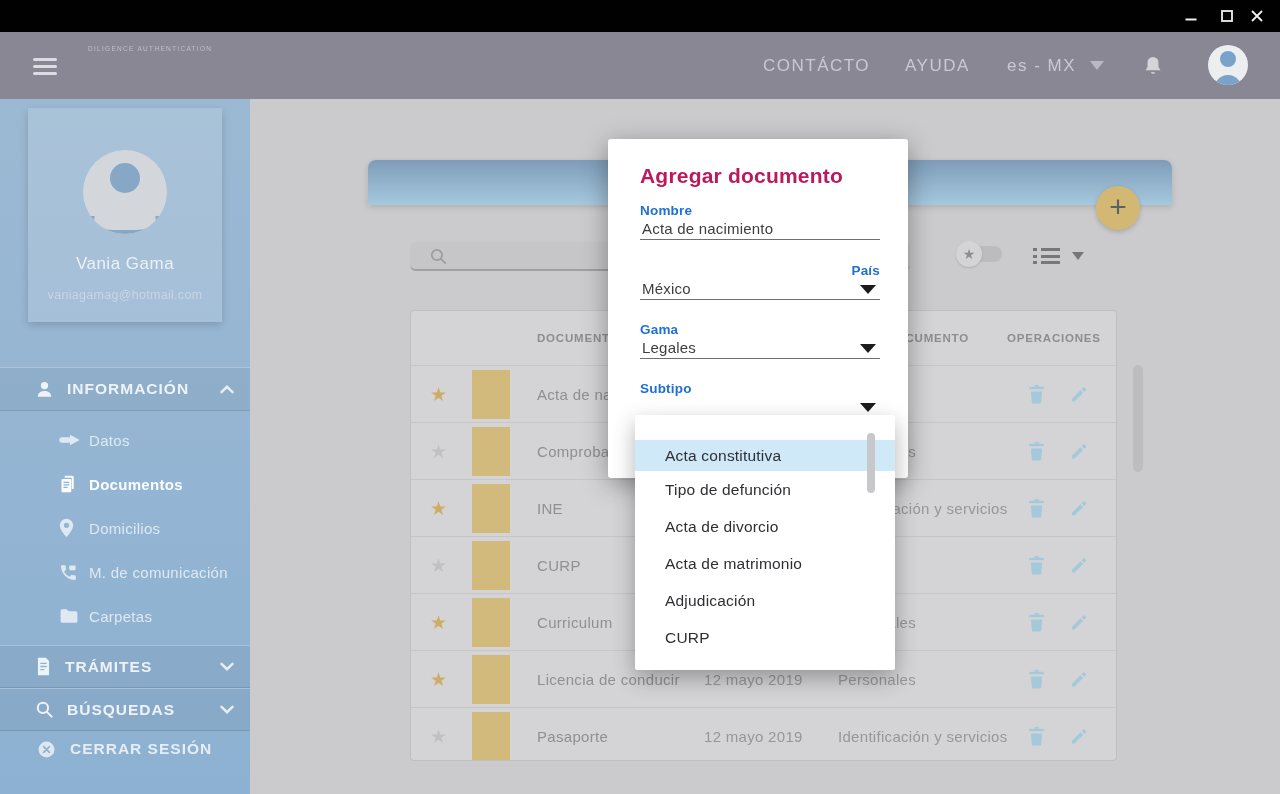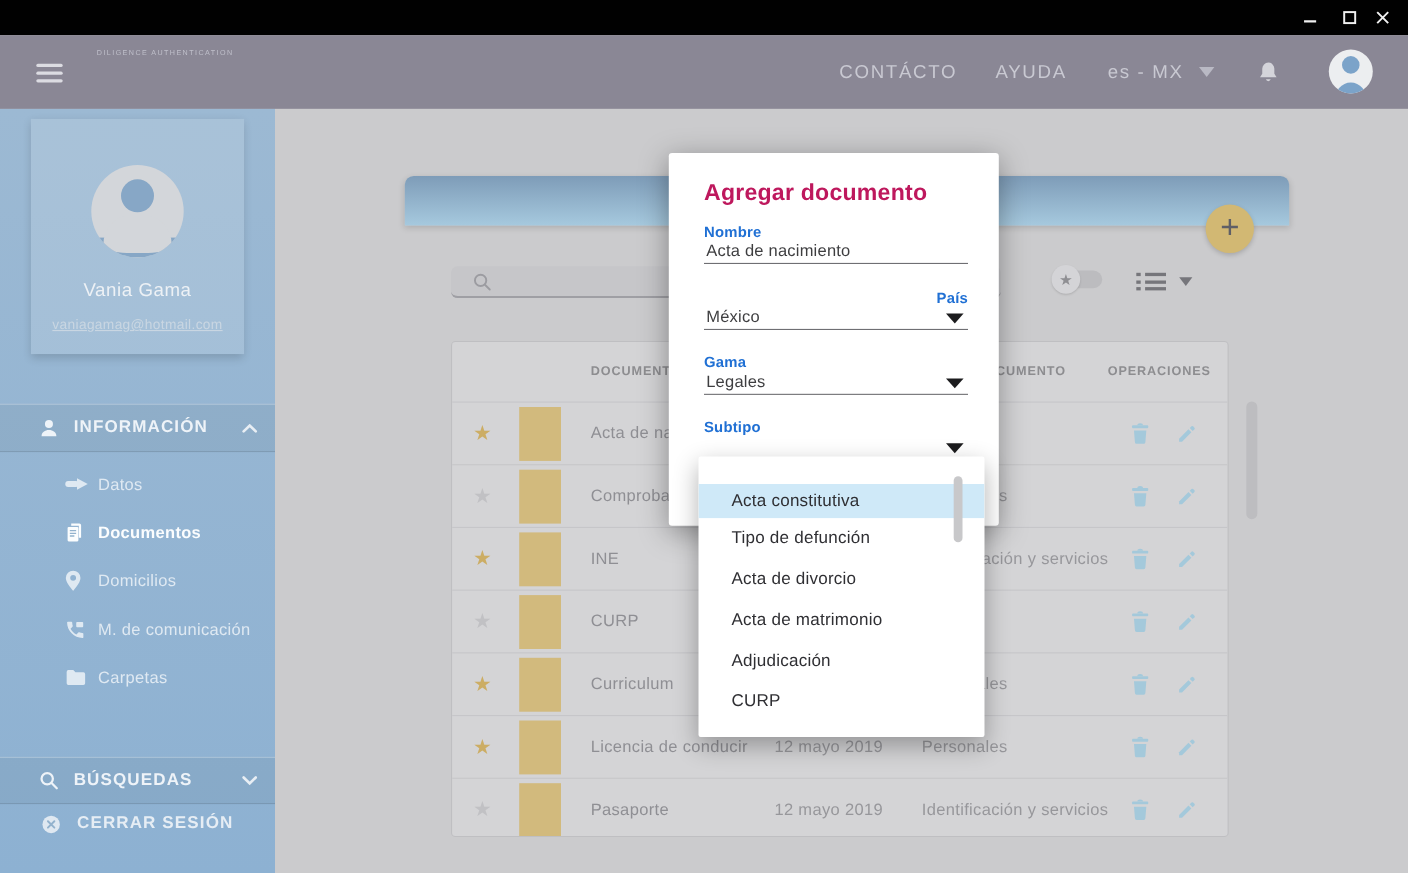--- a/index.html
+++ b/index.html
@@ -40,21 +40,21 @@
   .profile-card { position:absolute; left:28px; top:9px; width:194px; height:214px;
                   background:rgba(255,255,255,0.13); box-shadow:0 3px 8px rgba(0,0,0,0.16); }
   .avatar-lg { position:absolute; left:50%; top:42px; transform:translateX(-50%); width:84px; height:84px;
                border-radius:50%; background:#d3d6da; overflow:hidden; }
   .avatar-lg .head { position:absolute; left:50%; top:13px; transform:translateX(-50%); width:30px; height:30px;
                      border-radius:50%; background:#87a7c6; }
   .avatar-lg .base { position:absolute; left:0; bottom:0; width:84px; height:18px; background:#87a7c6; }
   .avatar-lg .shoulders { position:absolute; left:50%; bottom:4px; transform:translateX(-50%); width:62px; height:34px;
                      border-radius:50% 50% 45% 45%/ 100% 100% 30% 30%; background:#d3d6da; }
   .p-name { position:absolute; left:0; width:100%; top:146px; text-align:center; color:#edf1f5; font-size:17px; letter-spacing:0.5px; }
-  .p-email { position:absolute; left:0; width:100%; top:180px; text-align:center; color:#c9d6e2; font-size:12.5px; letter-spacing:0.3px;text-decoration:underline; }
+  .p-email { position:absolute; left:0; width:100%; top:180px; text-align:center; color:#c9d6e2; font-size:12.5px; letter-spacing:0.3px; }
 
   .band { position:absolute; left:0; width:250px; background:rgba(0,0,0,0.045);
           border-top:1px solid rgba(255,255,255,0.28); border-bottom:1px solid rgba(0,0,0,0.10);
           display:flex; align-items:center; cursor:pointer; }
   .band .bicon { margin-left:35px; color:#eef3f8; display:flex; }
   .band .blabel { margin-left:13px; color:#eef3f8; font-weight:bold; font-size:15.5px; letter-spacing:1px; }
   .band .chev { position:absolute; right:16px; color:#e8eef4; display:flex; }
   #band-informacion { top:268px; height:44px; }
   #band-tramites { top:546px; height:43px; }
   #band-busquedas { top:589px; height:43px; }
@@ -254,20 +254,34 @@
       <div class="subitem">
         <span class="sicon">
           <svg width="20" height="16" viewBox="0 0 24 20" fill="currentColor">
             <path d="M1.5 3.5a2 2 0 0 1 2-2h5.5l2.5 2.5h9a2 2 0 0 1 2 2v10.5a2 2 0 0 1-2 2h-17a2 2 0 0 1-2-2z"></path>
           </svg>
         </span>
         <span class="slabel">Carpetas</span>
       </div>
     </div>
 
+  <div class="band" id="band-tramites">
+    <span class="bicon">
+      <svg width="17" height="19" viewBox="0 0 20 24" fill="currentColor">
+          <path d="M3 1h10l4 4v18H3z"></path>
+          <path d="M6 8h8M6 12h8M6 16h5" stroke="#93b2cd" stroke-width="1.6"></path>
+        </svg>
+    </span>
+    <span class="blabel">TRÁMITES</span>
+    <span class="chev">
+      <svg width="14" height="9" viewBox="0 0 14 9" fill="none" stroke="currentColor" stroke-width="2.4" stroke-linecap="round">
+          <path d="M1.5 1.8 L7 7.2 L12.5 1.8"></path>
+        </svg>
+    </span>
+  </div>
 
   <div class="band" id="band-busquedas">
     <span class="bicon">
       <svg width="19" height="19" viewBox="0 0 24 24" fill="none" stroke="currentColor" stroke-width="2.6" stroke-linecap="round">
           <circle cx="10" cy="10" r="6.5"></circle>
           <line x1="15" y1="15" x2="21" y2="21"></line>
         </svg>
     </span>
     <span class="blabel">BÚSQUEDAS</span>
     <span class="chev">

